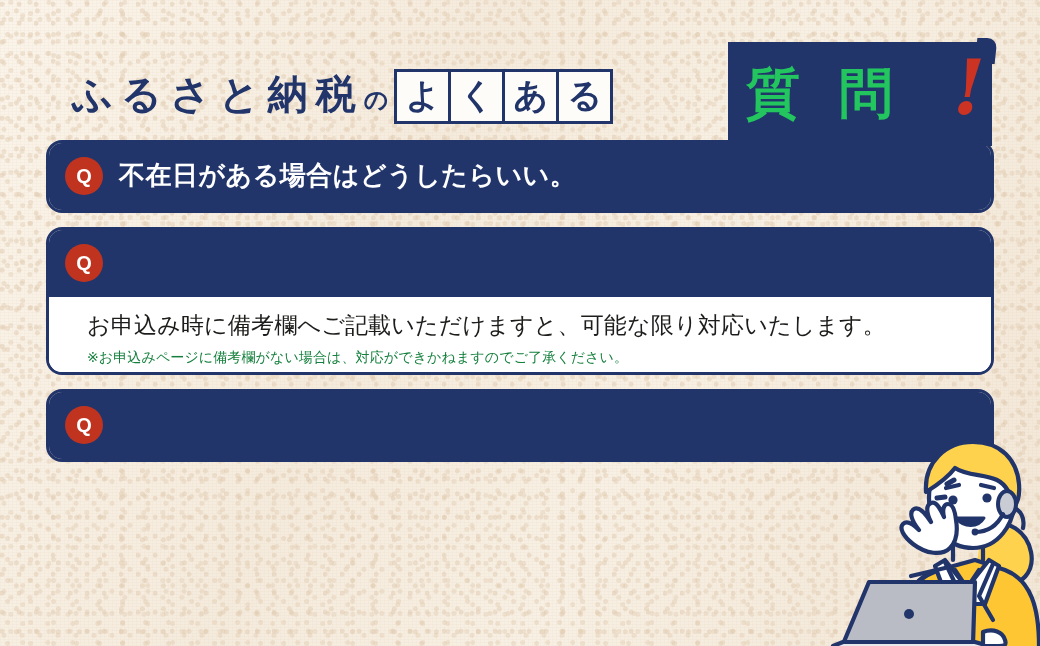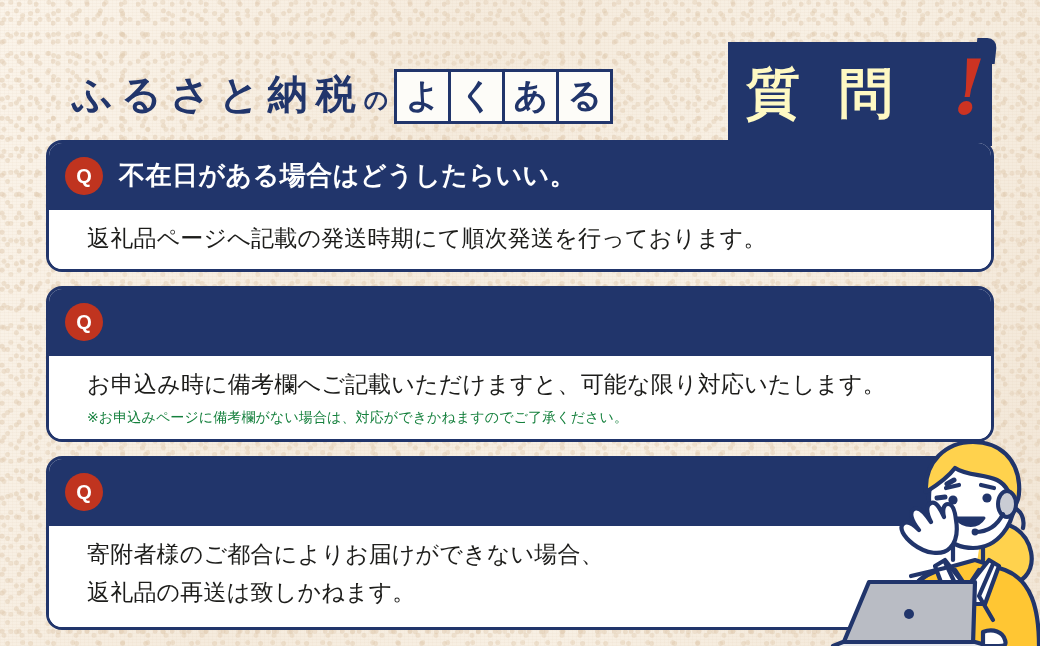--- a/index.html
+++ b/index.html
@@ -71,21 +71,21 @@
     box-sizing:border-box;padding-left:18px;
   }
   .banner::after{
     
     content:"";position:absolute;right:-4px;top:-4px;
     width:20px;height:26px;background:#21356b;
     border-radius:0 10px 0 0;transform:skewX(-6deg);
   }
   .banner-text{
     font-family:"DejaVu Sans","Liberation Sans",sans-serif;
-    font-weight:700;font-size:54px;color:#fef9c3;
+    font-weight:700;font-size:54px;color:#22c55e;
     letter-spacing:10px;line-height:1;white-space:nowrap;
     position:relative;z-index:2;
   }
   .bang{
     position:absolute;left:952px;top:32px;z-index:3;
     font-family:"DejaVu Serif","Liberation Serif",serif;
     font-weight:700;font-size:76px;color:#cc3322;
     line-height:1;transform:skewX(-10deg);
   }
 
@@ -130,21 +130,21 @@
   }
   .atext + .atext{margin-top:4px;}
   .anote{
     font-family:"DejaVu Sans","Liberation Sans",sans-serif;
     font-size:14px;color:#15803d;line-height:1.4;
     margin-top:6px;letter-spacing:.1px;
   }
 
   
   #card-0 .card-body{padding:12px 22px 14px 38px;}
-  #card-1 .card-body{padding:12px 22px 12px 38px;}
+  #card-1 .card-body{padding:12px 22px 4px 38px;}
   #card-2 .card-body{padding:12px 22px 18px 38px;}
 
   
   .operator{
     position:absolute;right:0;bottom:0;
     width:215px;height:220px;pointer-events:none;
   }
 </style>
 </head>
 <body>
@@ -172,42 +172,35 @@
   <span class="bang">!</span>
 </div>
 
 <div class="cards">
 
   <div class="card" id="card-0">
     <div class="card-head">
       <span class="qbadge">Q</span>
       <span class="qtext">不在日がある場合はどうしたらいい。</span>
     </div>
-    <div class="card-body">
-      <div class="atext">返礼品ページへ記載の発送時期にて順次発送を行っております。</div>
-    </div>
   </div>
 
   <div class="card" id="card-1">
     <div class="card-head">
       <span class="qbadge">Q</span>
     </div>
     <div class="card-body">
       <div class="atext">お申込み時に備考欄へご記載いただけますと、可能な限り対応いたします。</div>
       <div class="anote">※お申込みページに備考欄がない場合は、対応ができかねますのでご了承ください。</div>
     </div>
   </div>
 
   <div class="card" id="card-2">
     <div class="card-head">
       <span class="qbadge">Q</span>
-    </div>
-    <div class="card-body">
-      <div class="atext">寄附者様のご都合によりお届けができない場合、</div>
-      <div class="atext">返礼品の再送は致しかねます。</div>
     </div>
   </div>
 
 </div>
 
 <svg class="operator" viewBox="0 0 215 220">
   <g fill="none" stroke="#21356b" stroke-width="4.2" stroke-linecap="round" stroke-linejoin="round">
 
     <path d="M158 98 c26 -6 44 8 48 28 c4 20 -10 34 -28 34 c-16 0 -26 -10 -26 -24" fill="#ffd24d"></path>
 

